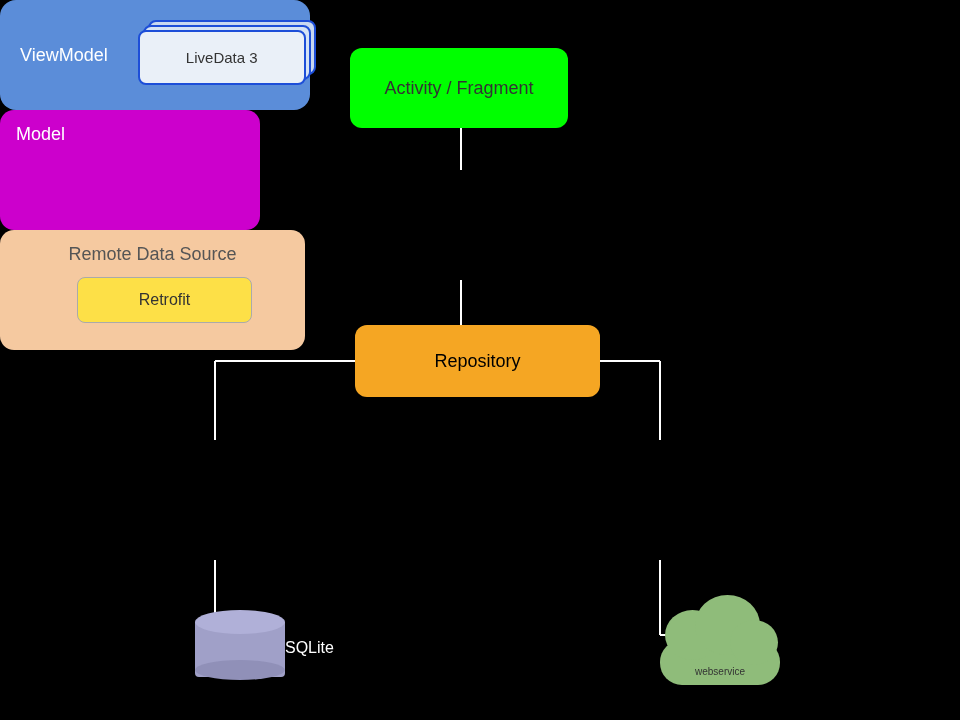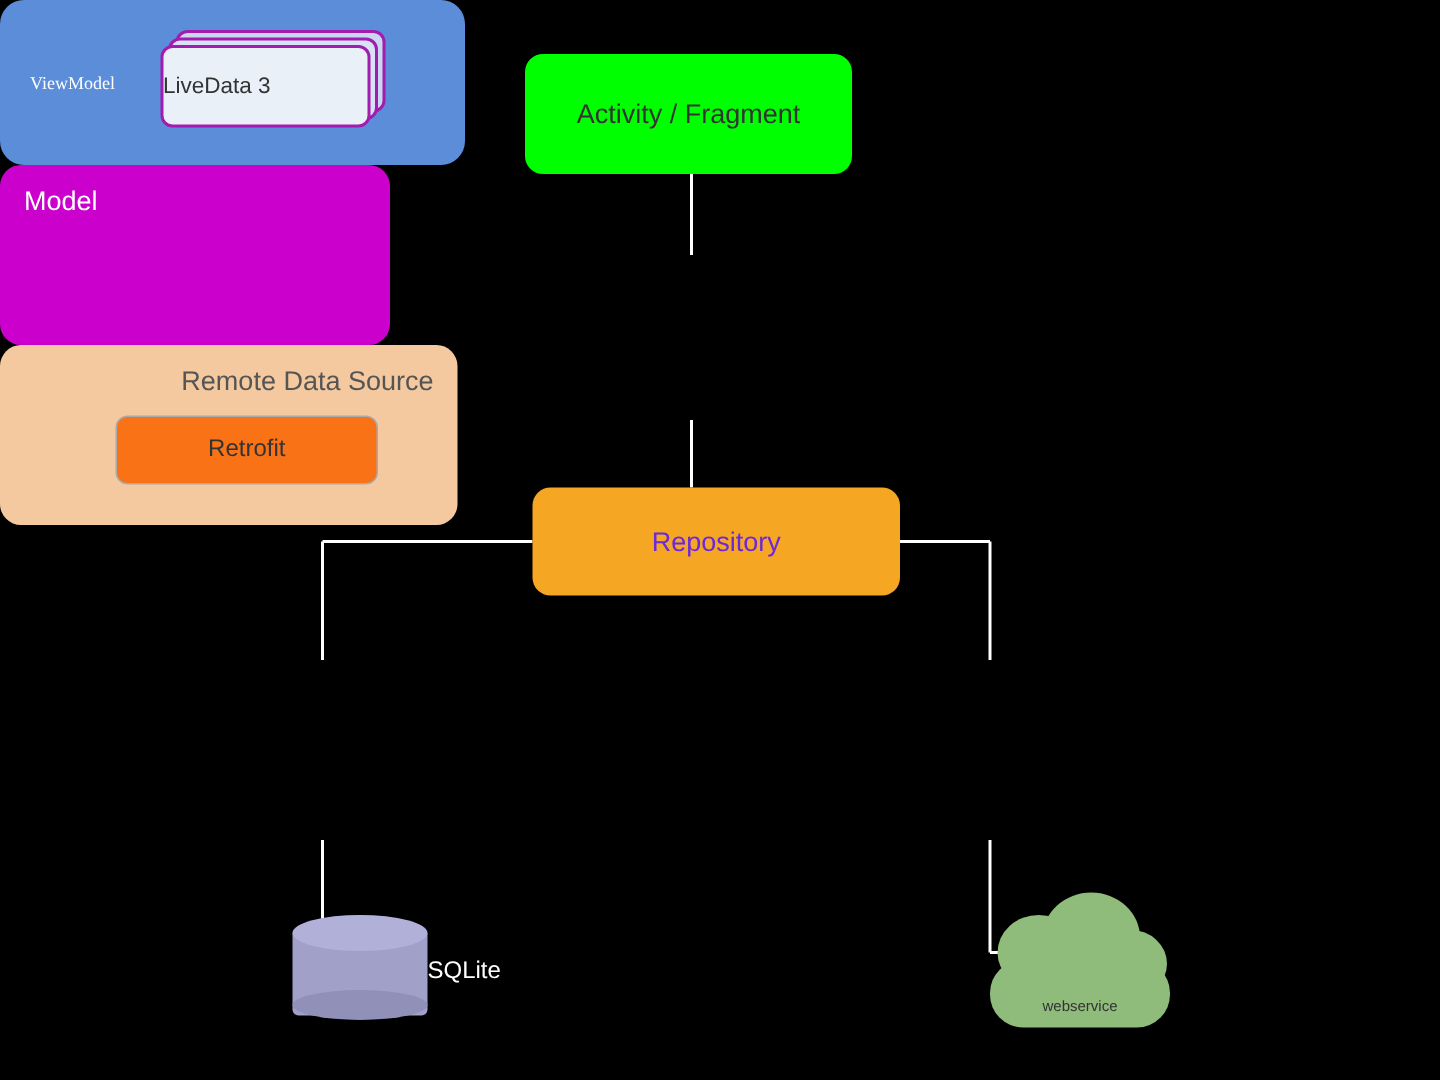--- a/index.html
+++ b/index.html
@@ -22,32 +22,32 @@
     
     .box {
       position: absolute;
       border-radius: 12px;
       display: flex;
       align-items: center;
       justify-content: center;
     }
 
     .box-label {
-      color: #6d28d9;
+      color: #000000;
       font-size: 18px;
       font-weight: 400;
     }
 
     
     .activity-box {
       background: #00ff00;
       width: 218px;
       height: 80px;
       left: 350px;
-      top: 36px;
+      top: 48px;
     }
     .activity-box .box-label {
       color: #333;
       font-size: 18px;
     }
 
     
     .viewmodel-box {
       background: #5b8dd9;
       width: 310px;
@@ -56,42 +56,42 @@
       top: 170px;
       border-radius: 16px;
       display: flex;
       flex-direction: row;
       align-items: center;
       justify-content: flex-start;
       padding: 0 20px;
     }
     .viewmodel-label {
       color: white;
-      font-size: 12px;
+      font-size: 18px;
       margin-right: 20px;
       flex-shrink: 0;
-      font-family: Liberation Serif, serif;
     }
 
     
     .livedata-stack {
       position: relative;
       width: 150px;
       height: 70px;
       margin-left: 10px;
     }
     .livedata-card {
       position: absolute;
       background: #dce8f8;
-      border: 2px solid #a21caf;
+      border: 2px solid #1d4ed8;
       border-radius: 8px;
-      width: 140px;
+      width: 168px;
       height: 55px;
       display: flex;
       align-items: center;
+      justify-content: center;
     }
     .livedata-card:nth-child(1) {
       top: 0px;
       left: 10px;
       z-index: 1;
       background: #c8d8f0;
     }
     .livedata-card:nth-child(2) {
       top: 5px;
       left: 5px;
@@ -157,31 +157,31 @@
     
     .remote-box {
       background: #f5c9a0;
       width: 305px;
       height: 120px;
       left: 505px;
       top: 440px;
       border-radius: 14px;
       display: flex;
       flex-direction: column;
-      align-items: flex-end;
+      align-items: center;
       justify-content: flex-start;
       padding: 14px 16px 12px 16px;
     }
     .remote-label {
       color: #555;
       font-size: 18px;
       margin-bottom: 12px;
     }
     .remote-inner-box {
-      background: #f97316;
+      background: #fde047;
       border-radius: 8px;
       width: 175px;
       height: 46px;
       display: flex;
       align-items: center;
       justify-content: center;
       border: 1px solid #aaa;
       align-self: center;
       margin-left: 24px;
     }

